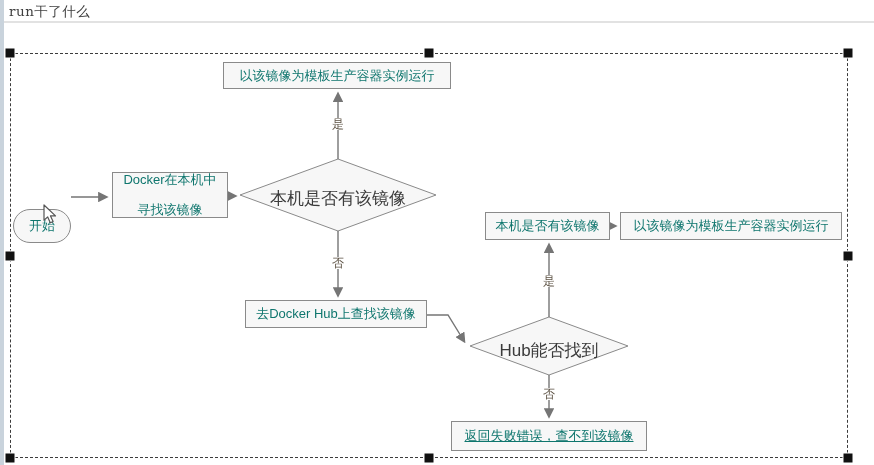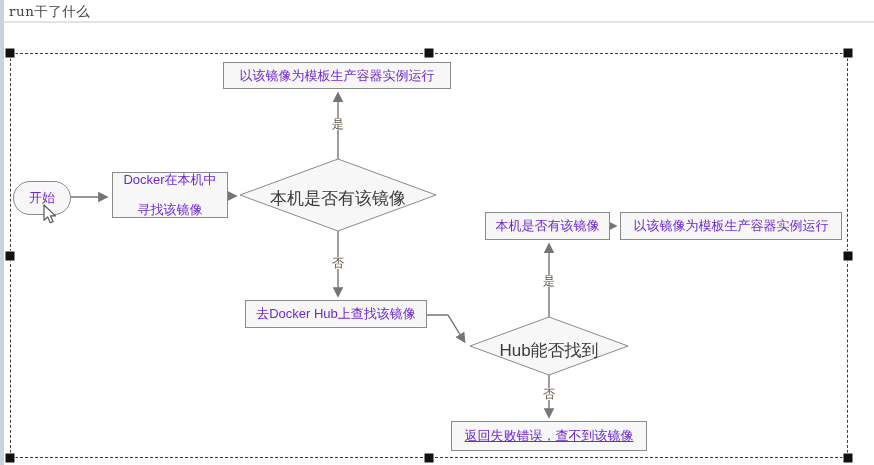--- a/index.html
+++ b/index.html
@@ -12,23 +12,23 @@
   .doc-title { position:absolute; left:9px; top:3px; font-size:13.5px; color:#3f3f3f;
                font-family:"DejaVu Serif", serif; letter-spacing:0.5px; }
   .separator { position:absolute; left:4px; top:21px; width:870px; height:2px;
                background:#e2e2e2; }
 
   .diagram-layer { position:absolute; left:0; top:0; width:874px; height:465px; }
   svg.wires { position:absolute; left:0; top:0; pointer-events:none; }
 
   .node { position:absolute; display:flex; flex-direction:column; align-items:center;
           justify-content:center; background:#f7f7f7; border:1px solid #8a8a8a;
-          color:#6d28d9; font-size:13px; text-align:center; line-height:1.35;
+          color:#0f766e; font-size:13px; text-align:center; line-height:1.35;
           white-space:nowrap; }
-  .terminator { border-radius:17px; }
+  .terminator { border-radius:17px;margin-top:28px; }
   .diamond-label { position:absolute; color:#3b3b3b; font-size:17px;
                    text-align:center; background:transparent; border:none;
                    white-space:nowrap; }
   .edge-label { position:absolute; transform:translate(-50%,-50%); font-size:12px;
                 color:#5d5244; background:#ffffff; padding:0 2px; line-height:1; }
 
   .selection-border { position:absolute; left:10px; top:53px; width:838px; height:405px;
                       border:1px dashed #3c3c3c; pointer-events:none; }
   .handle { position:absolute; width:9px; height:9px; background:#111;
             transform:translate(-50%,-50%); box-shadow:0 0 0 1px #fff; }

